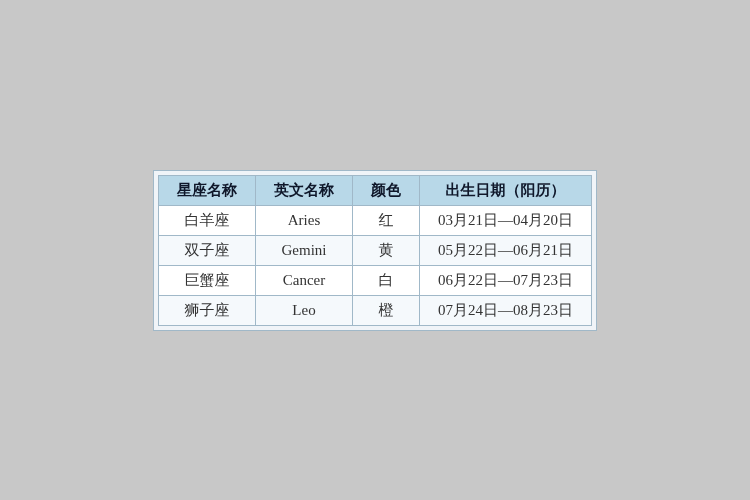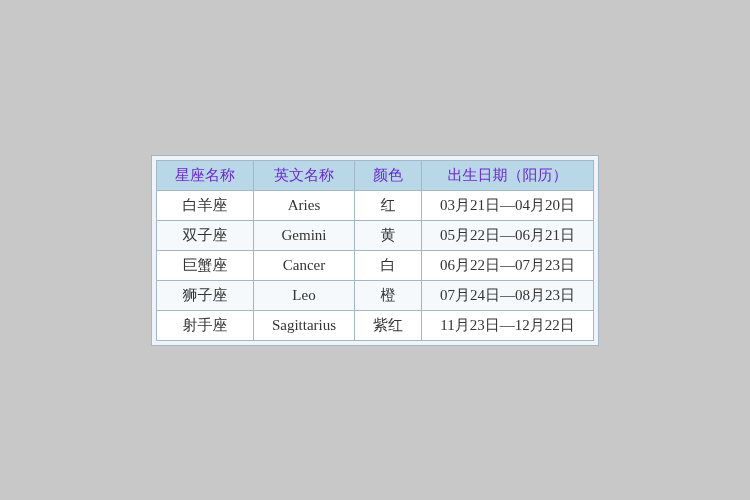--- a/index.html
+++ b/index.html
@@ -23,22 +23,22 @@
       background: white;
     }
     th, td {
       border: 1px solid #a0b8c8;
       padding: 5px 18px;
       text-align: center;
       white-space: nowrap;
     }
     thead th {
       background-color: #b8d8e8;
-      color: #6d28d9;
-      font-weight: normal;
+      color: #0f172a;
+      font-weight: bold;
     }
     tbody tr td {
       background-color: #ffffff;
       color: #333;
       text-align: center;
     }
     tbody tr:nth-child(even) td {
       background-color: #f5f9fc;
     }
   </style>
@@ -73,21 +73,15 @@
           <td>Cancer</td>
           <td>白</td>
           <td>06月22日—07月23日</td>
         </tr>
         <tr>
           <td>狮子座</td>
           <td>Leo</td>
           <td>橙</td>
           <td>07月24日—08月23日</td>
         </tr>
-        <tr>
-          <td>射手座</td>
-          <td>Sagittarius</td>
-          <td>紫红</td>
-          <td>11月23日—12月22日</td>
-        </tr>
       </tbody>
   </table>
 </div>
 
 </body></html>

